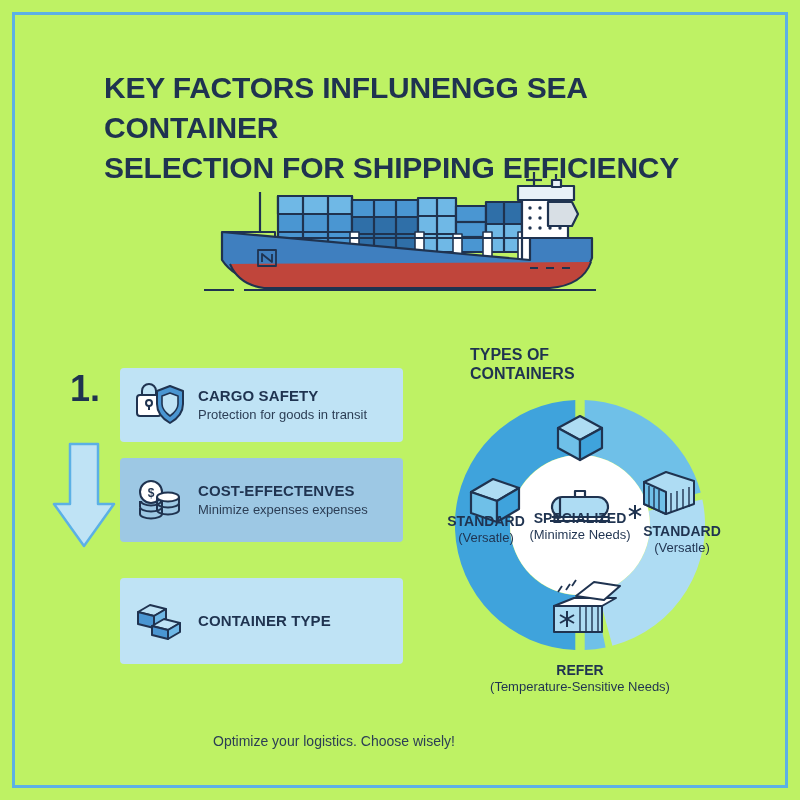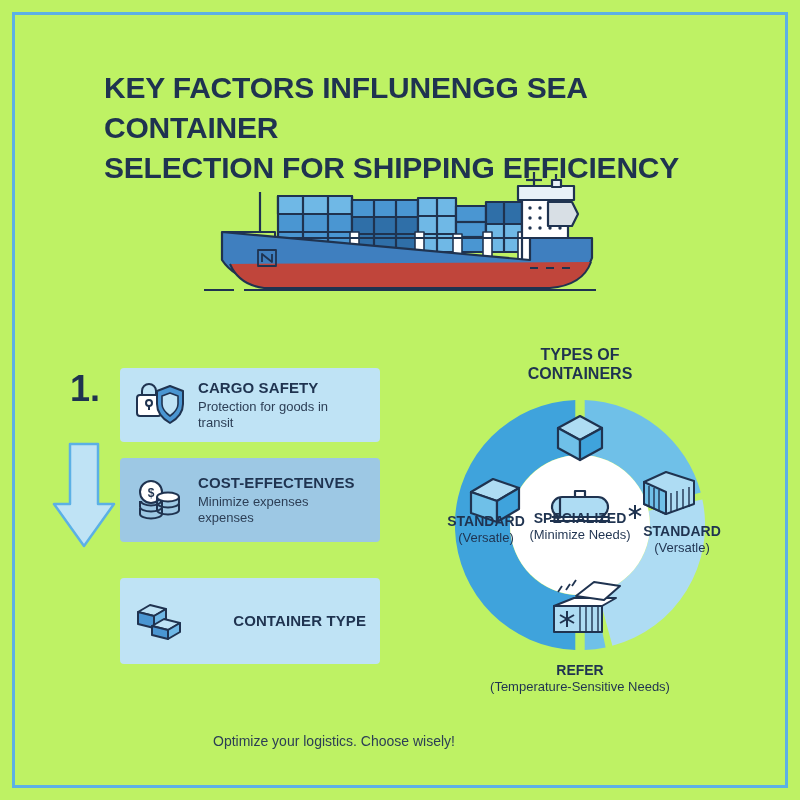--- a/index.html
+++ b/index.html
@@ -59,29 +59,29 @@
   }
   #down-arrow {
     position: absolute;
     left: 50px; top: 440px;
     width: 68px; height: 110px;
   }
 
   .card {
     position: absolute;
     left: 120px;
-    width: 260px;
+    width: 283px;
     border-radius: 4px;
     display: flex;
     align-items: center;
     padding: 12px 14px;
   }
   #card-0 { top: 368px; height: 74px; background: #BFE3F5; }
   #card-1 { top: 458px; height: 84px; background: #9DC8E4; }
-  #card-2 { top: 578px; height: 86px; background: #BFE3F5; text-align: right; }
+  #card-2 { top: 578px; height: 86px; background: #BFE3F5; }
 
   .card-icon {
     flex: 0 0 52px;
     height: 46px;
     margin-right: 12px;
     display: flex;
     align-items: center;
     justify-content: center;
   }
   .card-text { flex: 1 1 auto; }
@@ -98,21 +98,20 @@
     color: #2C3E55;
     line-height: 1.25;
     margin-top: 2px;
   }
 
   
   #donut-heading {
     position: absolute;
     left: 470px; top: 345px;
     width: 220px;
-    text-align: center;
     font-size: 16px;
     font-weight: bold;
     line-height: 1.2;
     color: #1F3350;
     text-transform: uppercase;
   }
   #donut-heading .line { display: block; }
 
   #donut-wrap {
     position: absolute;

